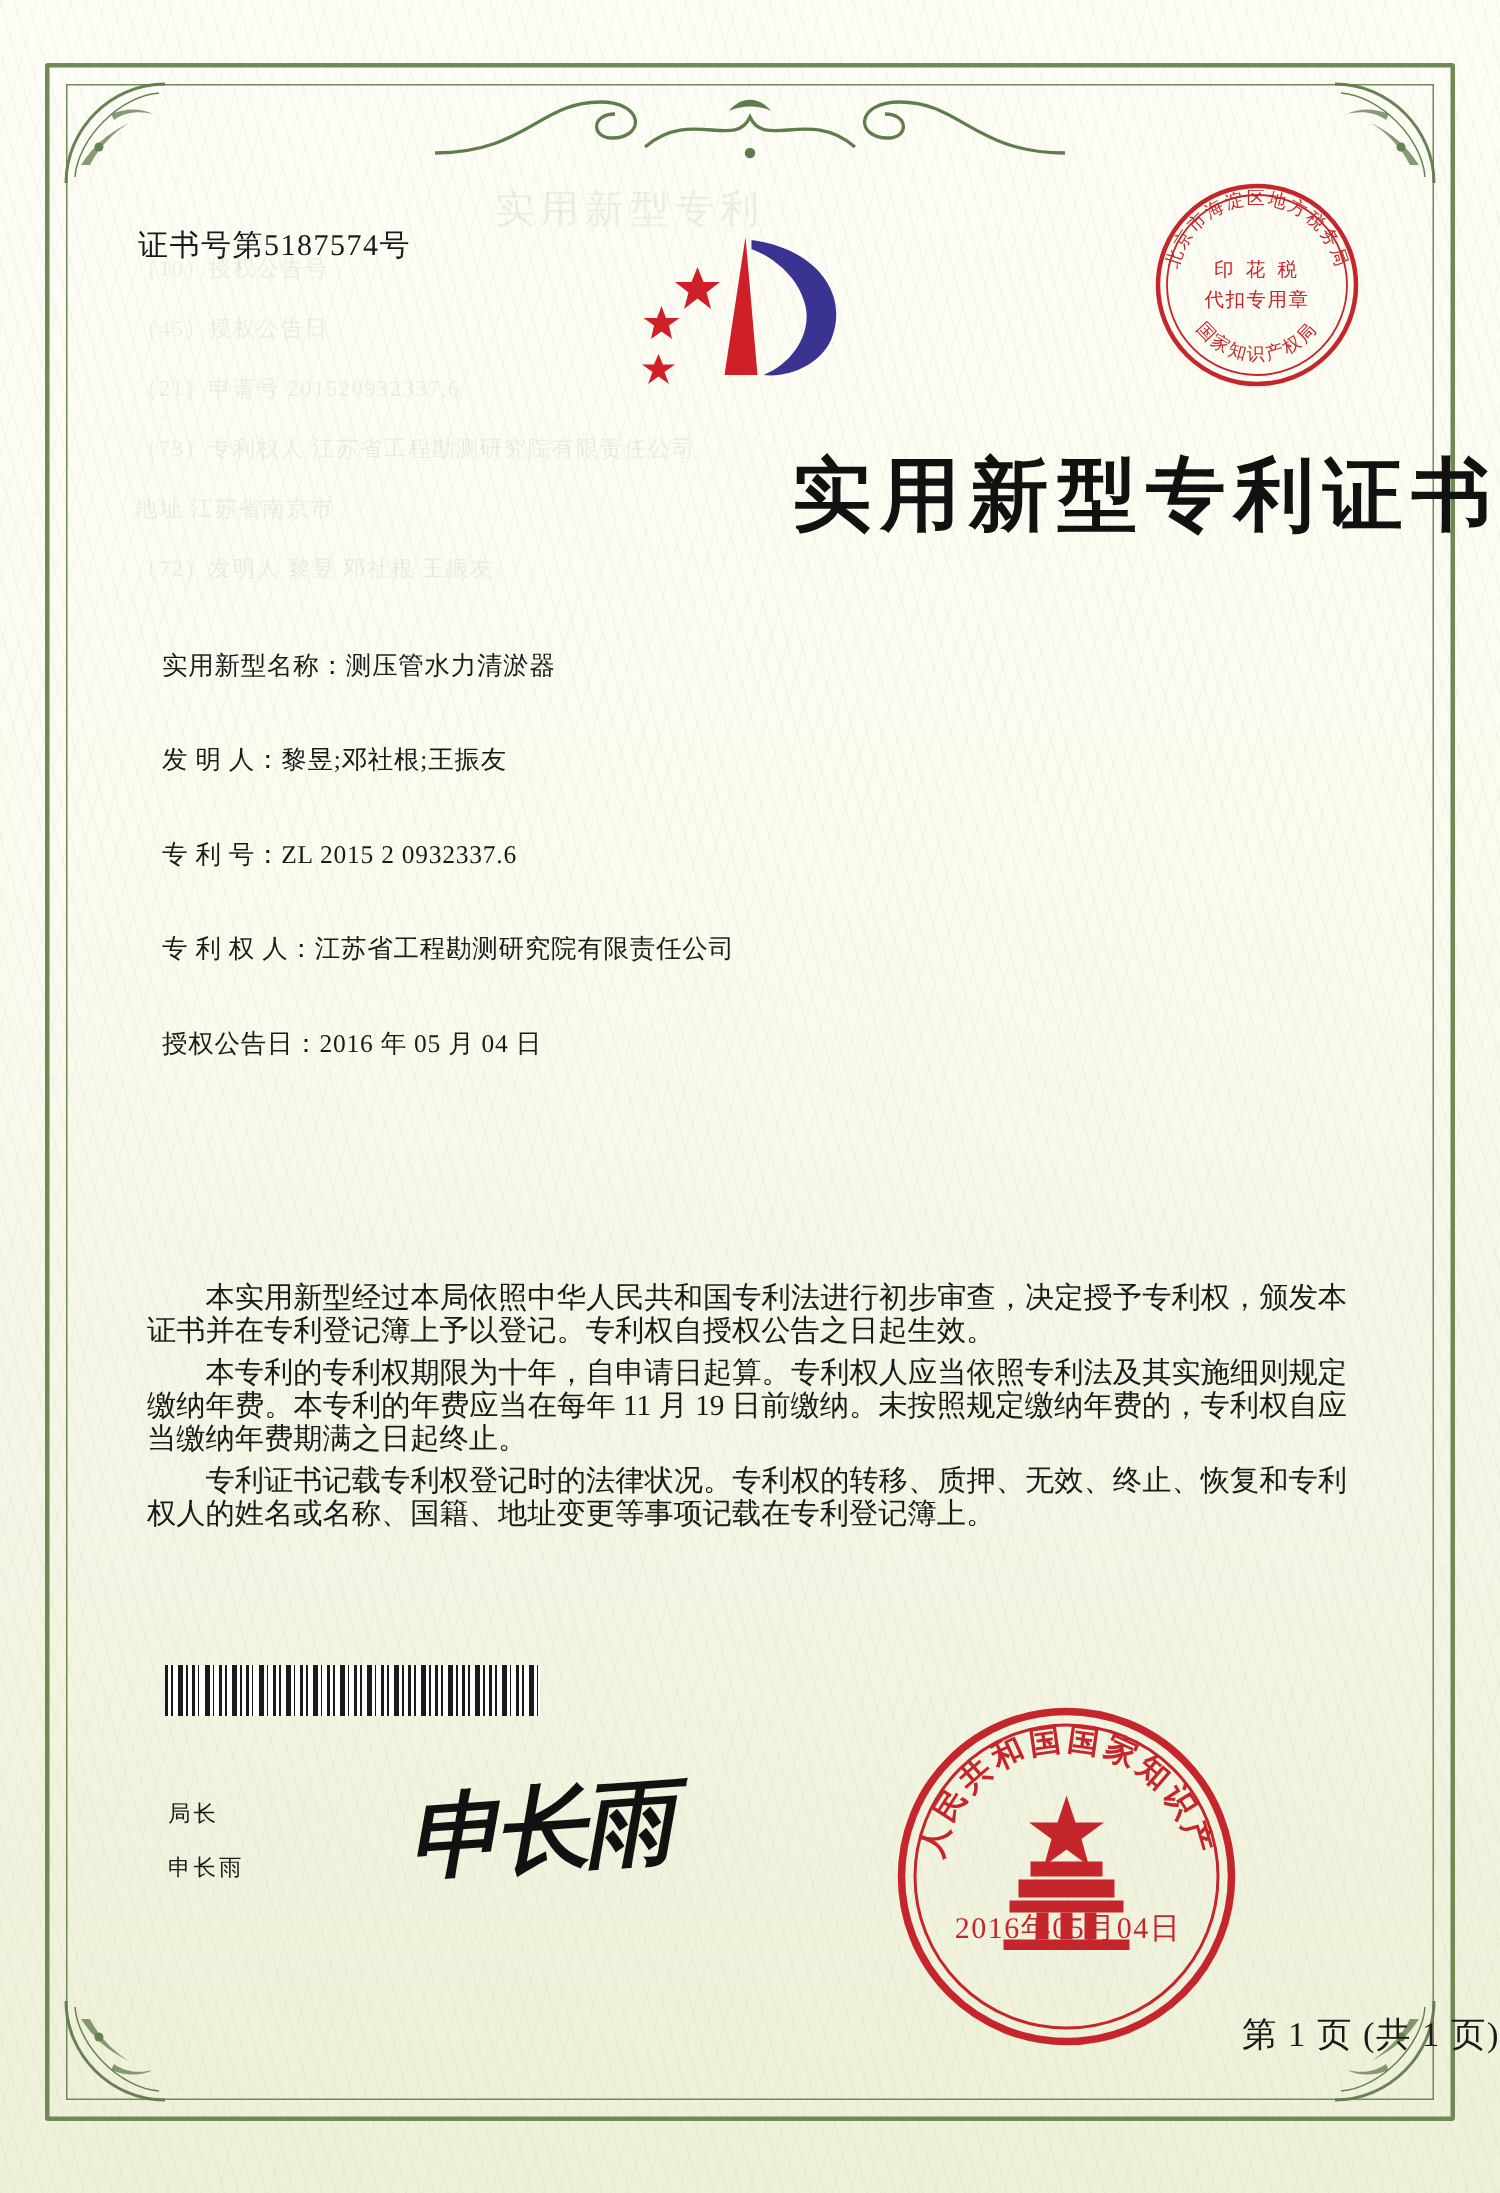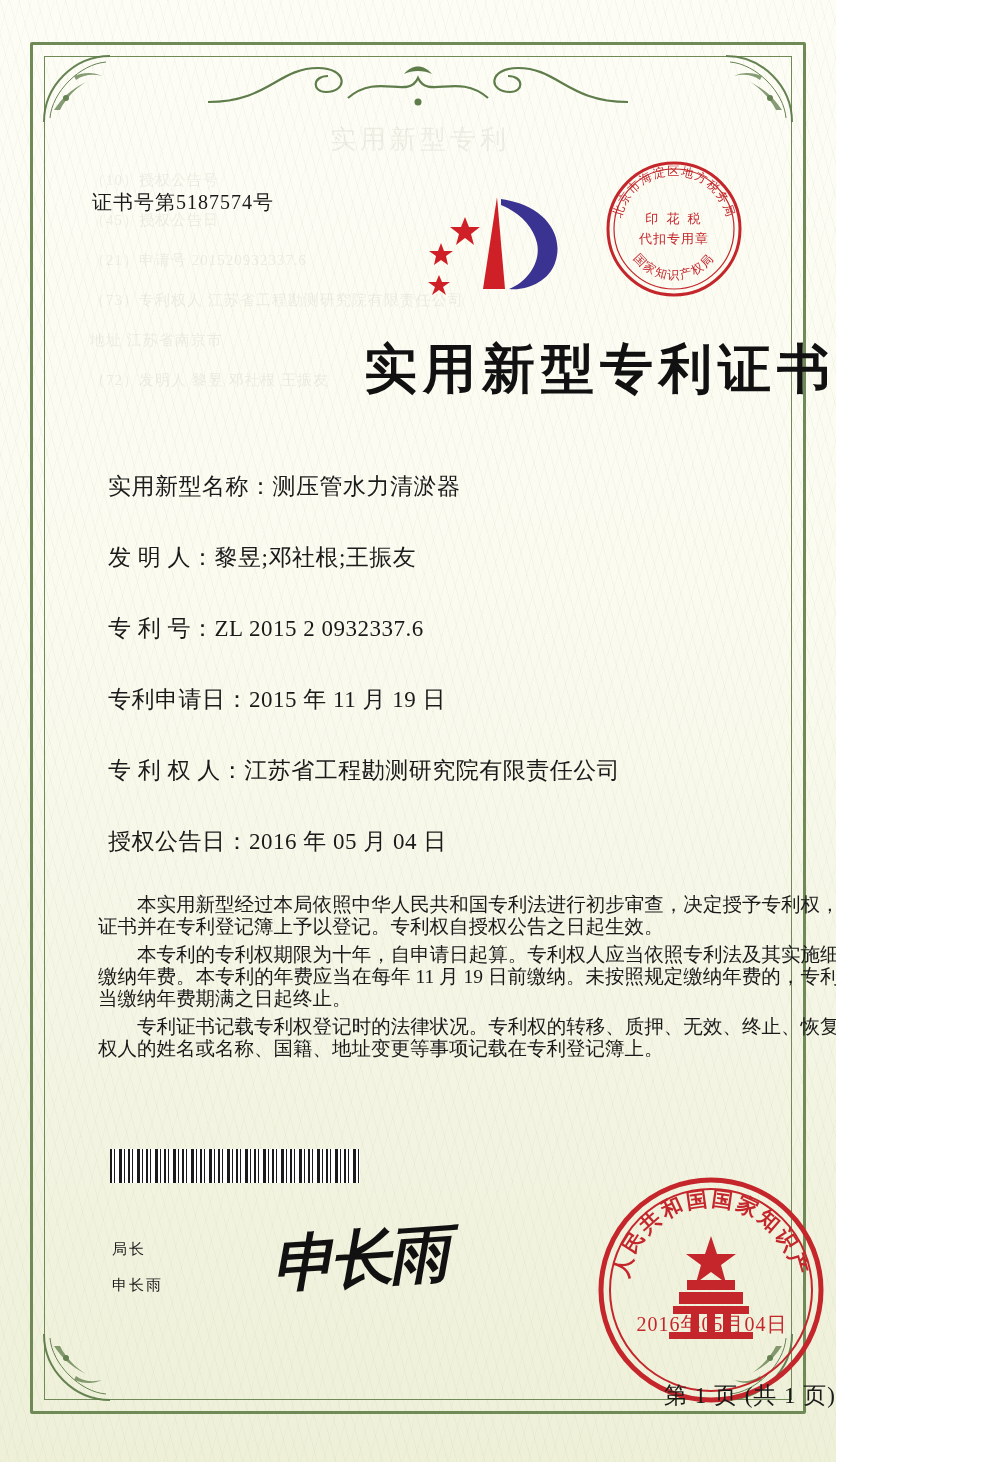--- a/index.html
+++ b/index.html
@@ -5,21 +5,21 @@
   html, body {
     margin: 0;
     padding: 0;
     background: #ffffff;
   }
   body {
     font-family: "Liberation Serif", "DejaVu Serif", serif;
   }
   .page {
     position: relative;
-    width: 836px;
+    width: 1000px;
     height: 1462px;
     overflow: hidden;
     background:
       linear-gradient(180deg, #fdfdf6 0%, #fbfbf0 40%, #f4f5e4 70%, #eef0d8 100%);
   }
   
   .texture {
     position: absolute;
     inset: 0;
     background-image:
@@ -82,21 +82,21 @@
     top: 58px;
     transform: translateX(-50%);
     width: 420px;
     height: 54px;
     color: #5f7d4b;
   }
   .top-scroll svg { width: 100%; height: 100%; display: block; }
 
   .content {
     position: absolute;
-    left: 0; top: 0; right: 0; bottom: 0; margin-top: 39px;
+    left: 0; top: 0; right: 0; bottom: 0;
   }
   .cert-no {
     position: absolute;
     left: 92px;
     top: 150px;
     font-size: 20px;
     color: #1a1a1a;
     letter-spacing: 1px;
   }
   
@@ -120,21 +120,21 @@
     color: #111;
     font-family: "DejaVu Serif", serif;
   }
   .fields {
     position: absolute;
     left: 108px;
     top: 432px;
     width: 800px;
   }
   .field {
-    font-size: 23px;
+    font-size: 17px;
     color: #1a1a1a;
     margin-bottom: 40px;
     letter-spacing: 0.5px;
     white-space: nowrap;
   }
   .field .lbl { display: inline; }
   .field .val { display: inline; }
 
   .paras {
     position: absolute;
@@ -309,23 +309,20 @@
 
     <div class="fields">
       <div class="field">
         <span class="lbl">实用新型名称：</span><span class="val">测压管水力清淤器</span>
       </div>
       <div class="field">
         <span class="lbl">发  明  人：</span><span class="val">黎昱;邓社根;王振友</span>
       </div>
       <div class="field">
         <span class="lbl">专  利  号：</span><span class="val">ZL 2015 2 0932337.6</span>
-      </div>
-      <div class="field">
-        <span class="lbl">专利申请日：</span><span class="val">2015 年 11 月 19 日</span>
       </div>
       <div class="field">
         <span class="lbl">专 利 权 人：</span><span class="val">江苏省工程勘测研究院有限责任公司</span>
       </div>
       <div class="field">
         <span class="lbl">授权公告日：</span><span class="val">2016 年 05 月 04 日</span>
       </div>
     </div>
 
     <div class="paras">

